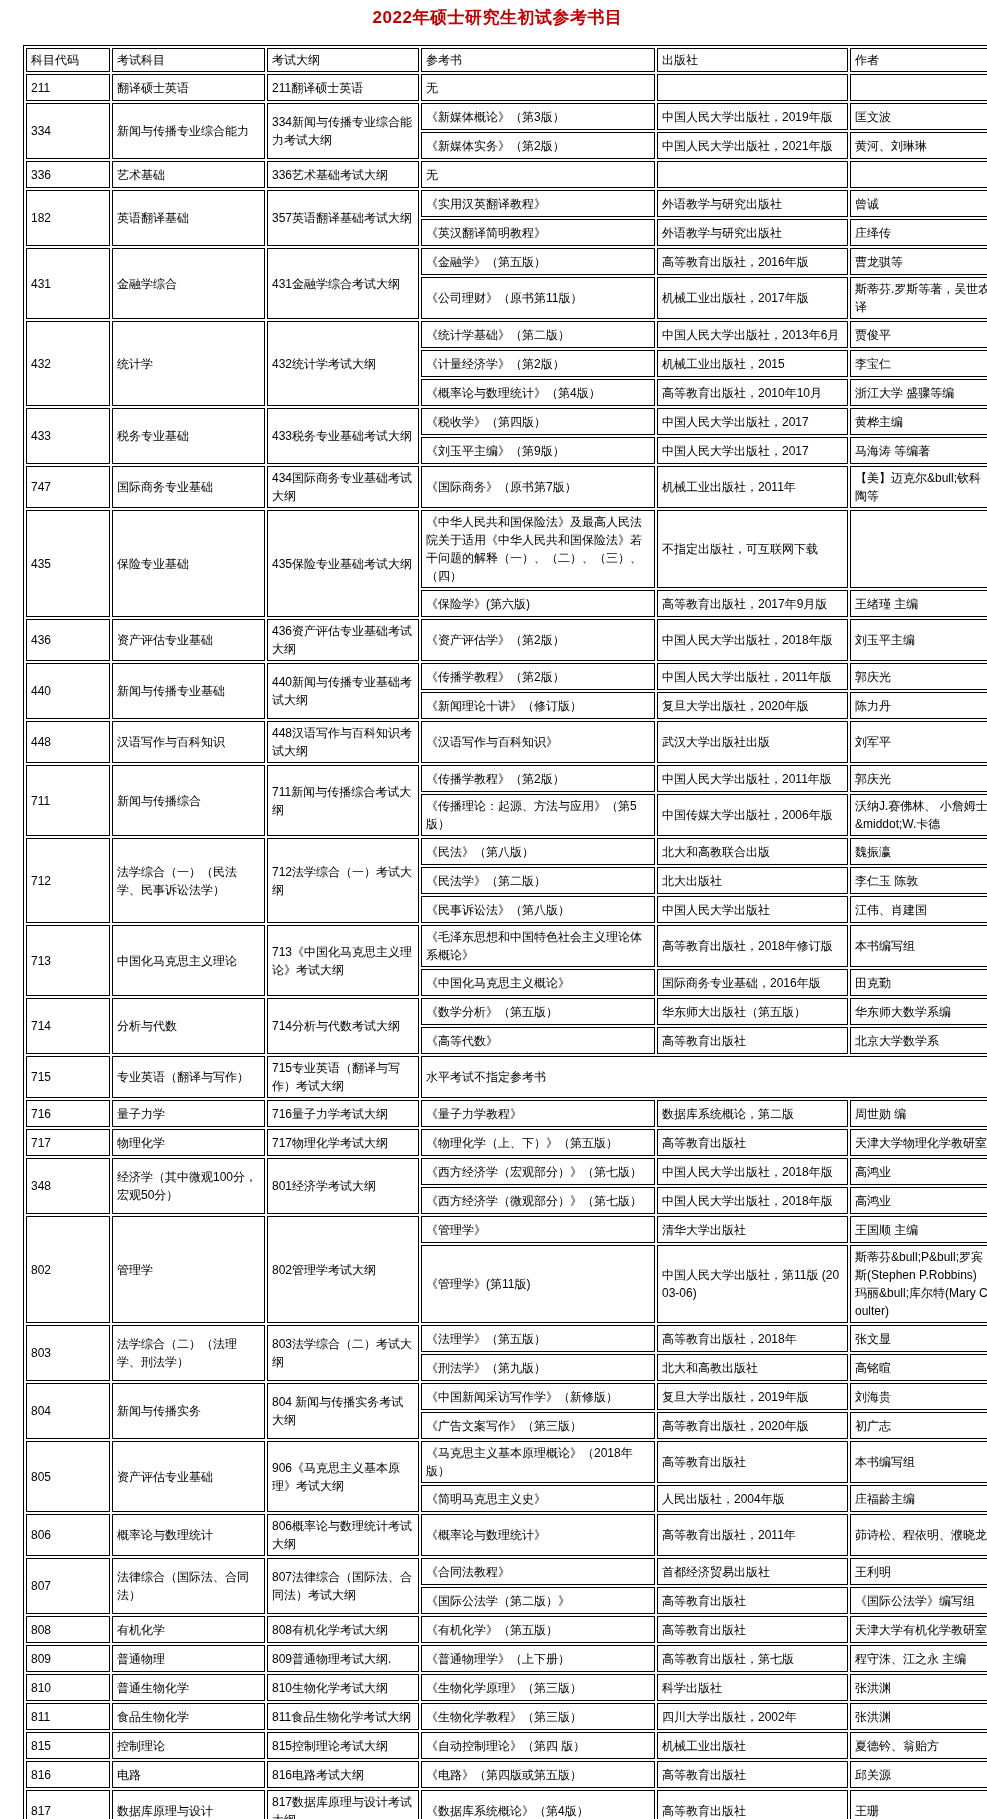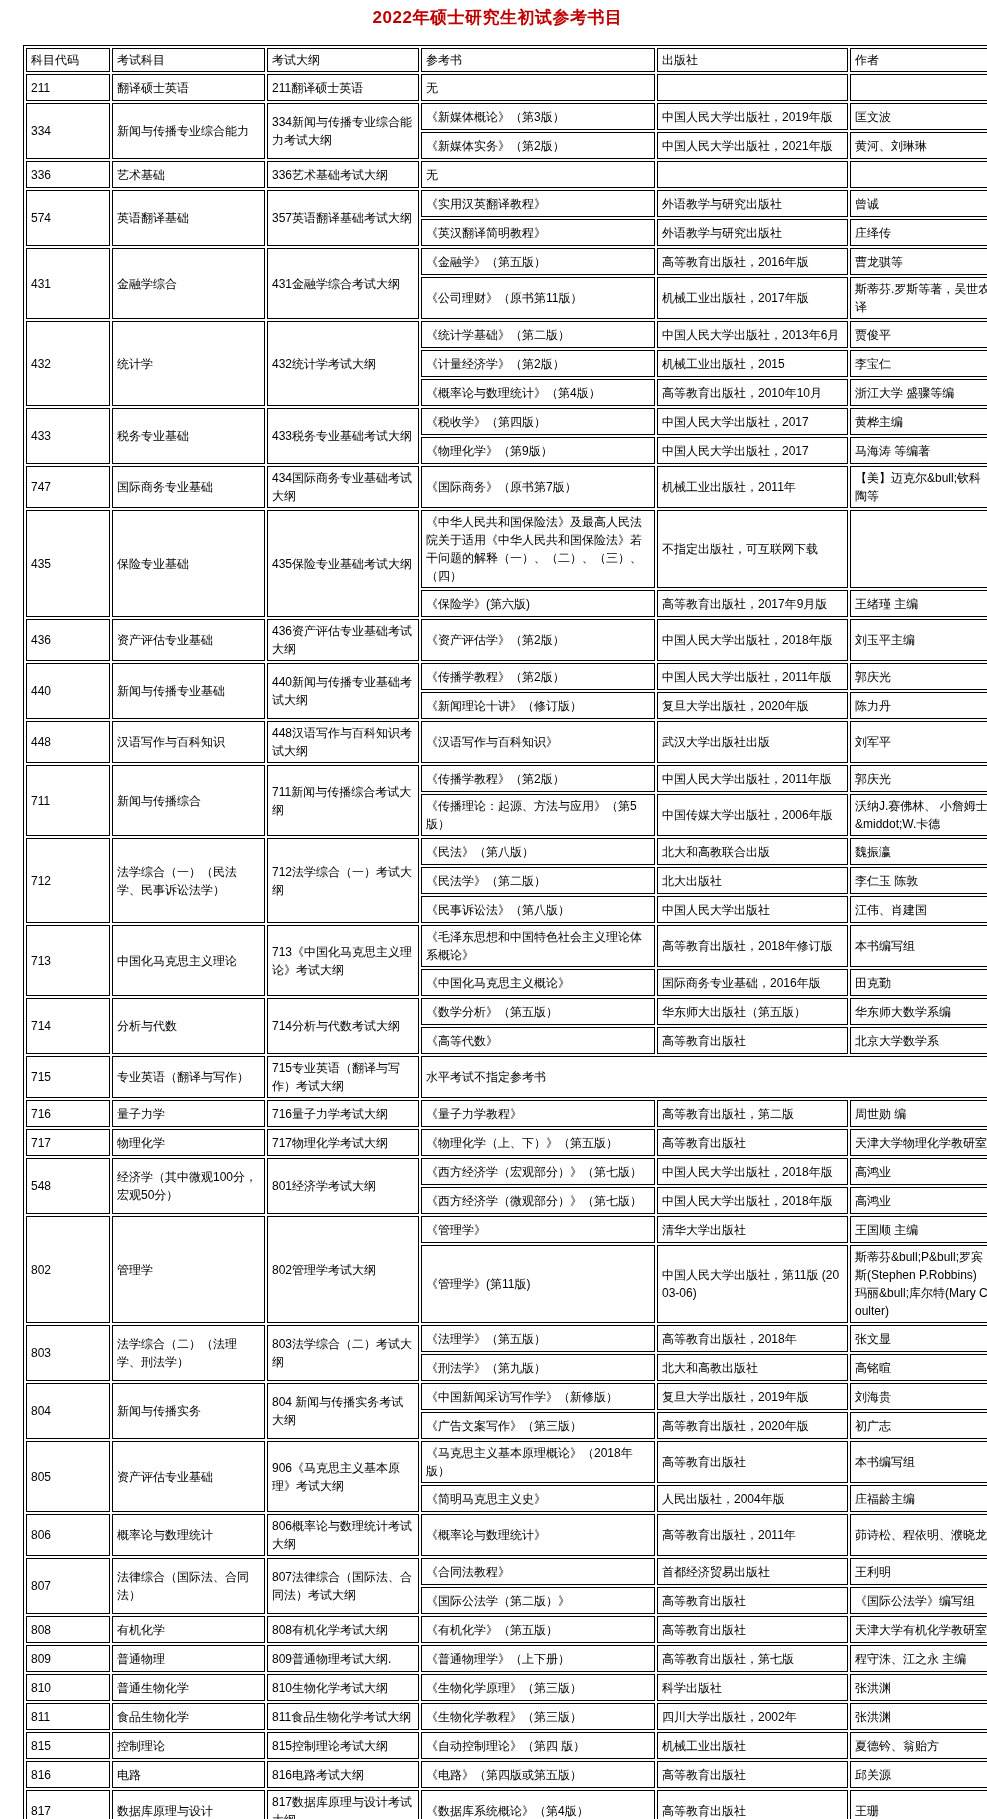--- a/index.html
+++ b/index.html
@@ -93,21 +93,21 @@
         </tr>
         <tr>
           <td rowspan="1">336</td>
           <td rowspan="1">艺术基础</td>
           <td rowspan="1">336艺术基础考试大纲</td>
           <td>无</td>
           <td></td>
           <td></td>
         </tr>
         <tr>
-          <td rowspan="2">574</td>
+          <td rowspan="2">182</td>
           <td rowspan="2">英语翻译基础</td>
           <td rowspan="2">357英语翻译基础考试大纲</td>
           <td>《实用汉英翻译教程》</td>
           <td>外语教学与研究出版社</td>
           <td>曾诚</td>
         </tr>
         <tr>
           <td>《英汉翻译简明教程》</td>
           <td>外语教学与研究出版社</td>
           <td>庄绎传</td>
@@ -145,21 +145,21 @@
         </tr>
         <tr>
           <td rowspan="2">433</td>
           <td rowspan="2">税务专业基础</td>
           <td rowspan="2">433税务专业基础考试大纲</td>
           <td>《税收学》（第四版）</td>
           <td>中国人民大学出版社，2017</td>
           <td>黄桦主编</td>
         </tr>
         <tr>
-          <td>《物理化学》（第9版）</td>
+          <td>《刘玉平主编》（第9版）</td>
           <td>中国人民大学出版社，2017</td>
           <td>马海涛 等编著</td>
         </tr>
         <tr>
           <td rowspan="1">747</td>
           <td rowspan="1">国际商务专业基础</td>
           <td rowspan="1">434国际商务专业基础考试大纲</td>
           <td>《国际商务》（原书第7版）</td>
           <td>机械工业出版社，2011年</td>
           <td>【美】迈克尔&amp;bull;钦科陶等</td>
@@ -267,33 +267,33 @@
           <td rowspan="1">715</td>
           <td rowspan="1">专业英语（翻译与写作）</td>
           <td rowspan="1">715专业英语（翻译与写作）考试大纲</td>
           <td colspan="3">水平考试不指定参考书</td>
         </tr>
         <tr>
           <td rowspan="1">716</td>
           <td rowspan="1">量子力学</td>
           <td rowspan="1">716量子力学考试大纲</td>
           <td>《量子力学教程》</td>
-          <td>高等教育出版社，第二版</td>
+          <td>数据库系统概论，第二版</td>
           <td>周世勋 编</td>
         </tr>
         <tr>
           <td rowspan="1">717</td>
           <td rowspan="1">物理化学</td>
           <td rowspan="1">717物理化学考试大纲</td>
           <td>《物理化学（上、下）》（第五版）</td>
           <td>高等教育出版社</td>
           <td>天津大学物理化学教研室</td>
         </tr>
         <tr>
-          <td rowspan="2">548</td>
+          <td rowspan="2">348</td>
           <td rowspan="2">经济学（其中微观100分，宏观50分）</td>
           <td rowspan="2">801经济学考试大纲</td>
           <td>《西方经济学（宏观部分）》（第七版）</td>
           <td>中国人民大学出版社，2018年版</td>
           <td>高鸿业</td>
         </tr>
         <tr>
           <td>《西方经济学（微观部分）》（第七版）</td>
           <td>中国人民大学出版社，2018年版</td>
           <td>高鸿业</td>

